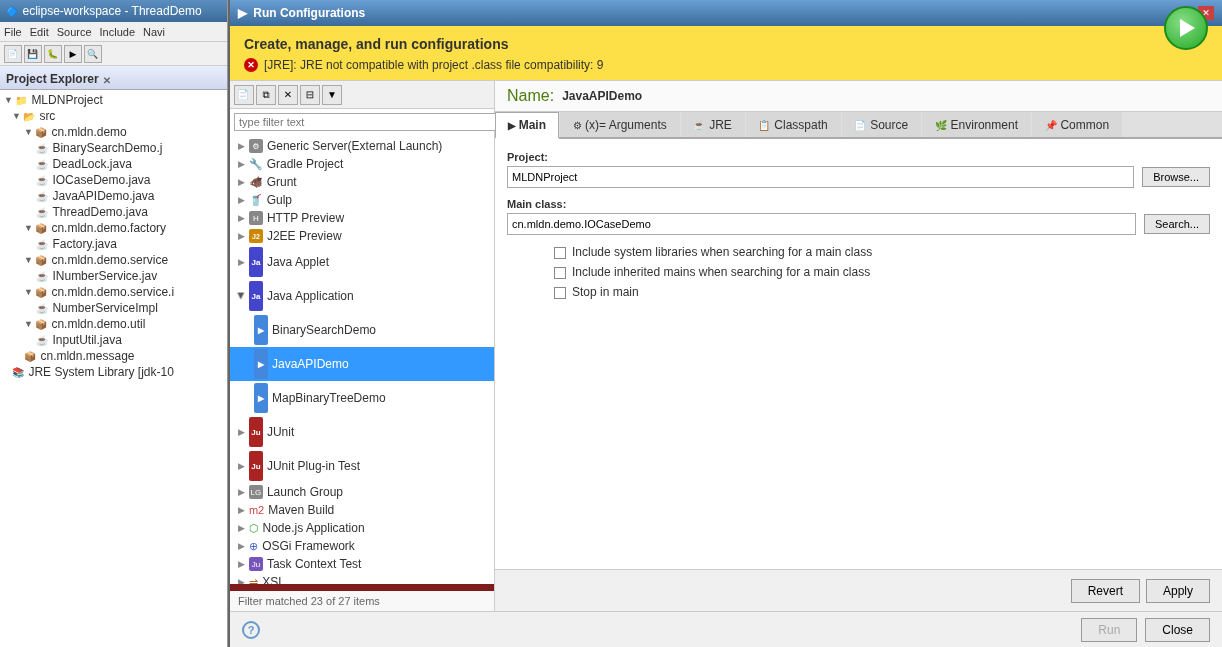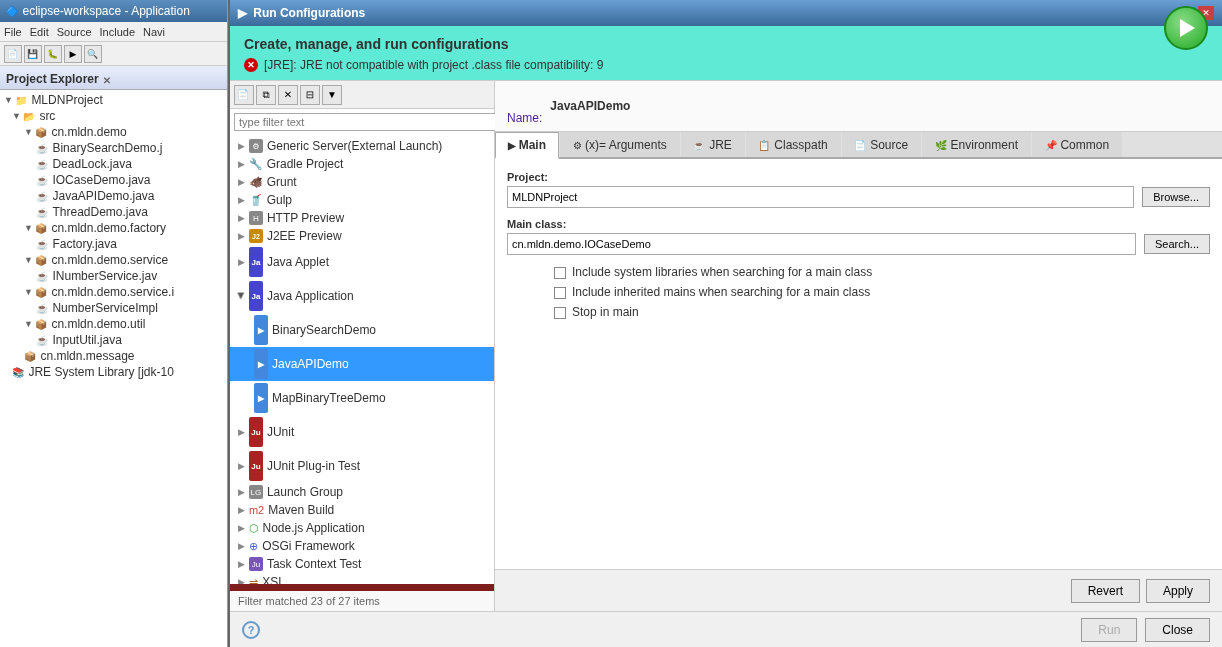--- a/index.html
+++ b/index.html
@@ -110,21 +110,21 @@
       width: 16px; height: 14px;
       background: #C84040;
       border: none;
       color: white;
       font-size: 9px;
       cursor: pointer;
       display: flex; align-items: center; justify-content: center;
     }
 
     .dialog-header {
-      background: #5eead4;
+      background: #fde047;
       padding: 10px 14px 8px;
       border-bottom: 1px solid #ccc;
       flex-shrink: 0;
     }
     .dialog-header-title {
       font-size: 14px;
       font-weight: bold;
       color: #333;
       margin-bottom: 6px;
     }
@@ -242,21 +242,21 @@
     }
     .name-row {
       display: flex;
       align-items: center;
       gap: 8px;
       padding: 6px 12px;
       border-bottom: 1px solid #ccc;
       background: #FAFAFA;
       flex-shrink: 0;
     }
-    .name-label { font-size: 12px; color: #4c1d95; margin-top: 24px; }
+    .name-label { font-size: 16px; color: #4d7c0f; }
     .name-value { font-size: 12px; color: #333; font-weight: bold; }
 
     .tabs-bar {
       display: flex;
       background: #E0E0E0;
       border-bottom: 2px solid #AAA;
       flex-shrink: 0;
     }
     .tab {
       padding: 5px 12px;
@@ -397,21 +397,21 @@
       color: white; font-size: 8px;
       display: inline-flex; align-items: center; justify-content: center;
     }
   </style>
 </head>
 <body>
 
 <div class="ide-left">
   <div class="ide-title-bar">
     <span style="font-size:10px;">🔷</span>
-    <span>eclipse-workspace - Application</span>
+    <span>eclipse-workspace - ThreadDemo</span>
   </div>
   <div class="ide-menu-bar">
     <span class="ide-menu-item">File</span>
     <span class="ide-menu-item">Edit</span>
     <span class="ide-menu-item">Source</span>
     <span class="ide-menu-item">Include</span>
     <span class="ide-menu-item">Navi</span>
   </div>
   <div class="ide-toolbar">
     <div class="toolbar-btn">📄</div>

